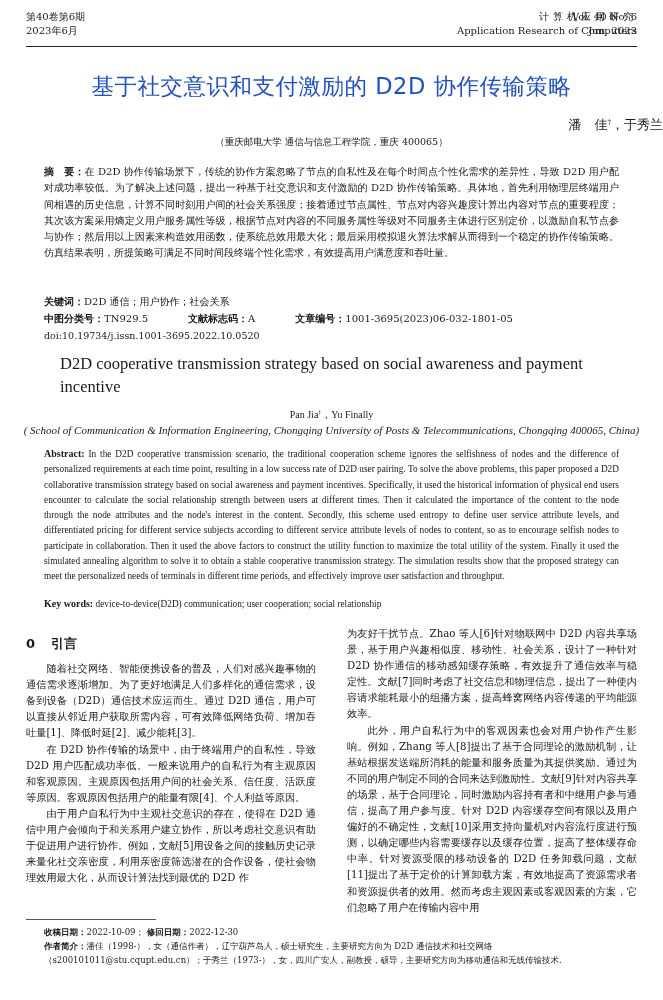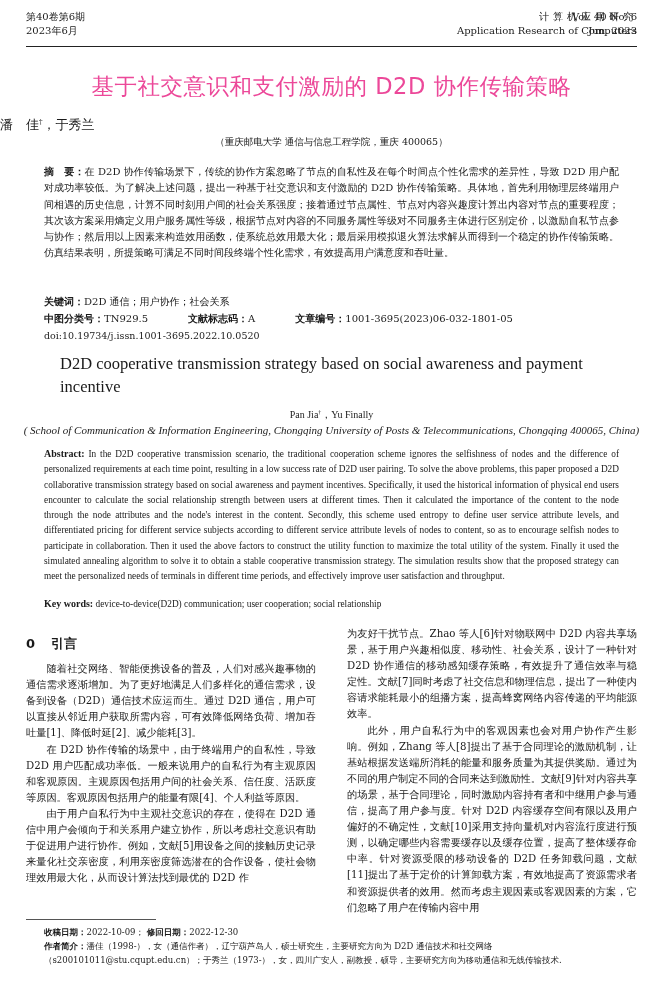--- a/index.html
+++ b/index.html
@@ -11,22 +11,22 @@
   .run-header { position: absolute; left: 26px; right: 26px; top: 10px; height: 36px;
                 border-bottom: 1.2px solid #222; font-size: 10px; line-height: 14px; }
   .rh-left { position: absolute; left: 0; top: 0; text-align: left; }
   .rh-center { position: absolute; left: 0; right: 0; top: 0; text-align: right; }
   .rh-right { position: absolute; right: 0; top: 0; text-align: right; }
   .rh-center .cn { letter-spacing: 4px; }
 
   
   .cn-title { position: absolute; left: 0; right: 0; top: 71px; text-align: center;
               font-family: "DejaVu Sans", "Liberation Sans", sans-serif; font-size: 22.5px;
-              letter-spacing: 0.5px; color: #ec4899; }
-  .cn-authors { position: absolute; left: 0; right: 0; top: 116px; text-align: left; font-size: 13px; }
+              letter-spacing: 0.5px; color: #1d4ed8; }
+  .cn-authors { position: absolute; left: 0; right: 0; top: 116px; text-align: right; font-size: 13px; }
   .cn-authors sup { font-size: 7px; }
   .cn-affil { position: absolute; left: 0; right: 0; top: 136px; text-align: center; font-size: 9.5px; }
 
   .block { position: absolute; left: 44px; right: 44px; font-size: 10px; line-height: 16.3px; text-align: justify; }
   .label-b { font-family: Liberation Sans, sans-serif; font-weight: bold; }
   .cn-abstract { top: 164px; }
   .cn-keywords { top: 294px; }
   .cn-class { top: 311px; display: flex; }
   .cn-class span.item { margin-right: 40px; }
   .cn-doi { top: 328px; font-size: 9.5px; }

